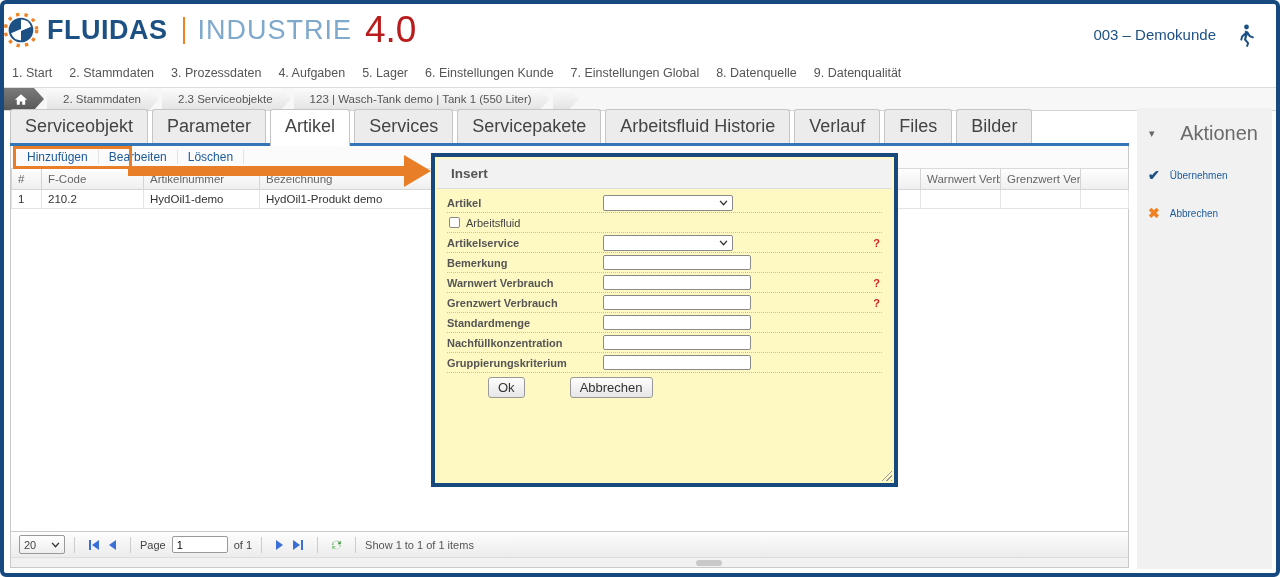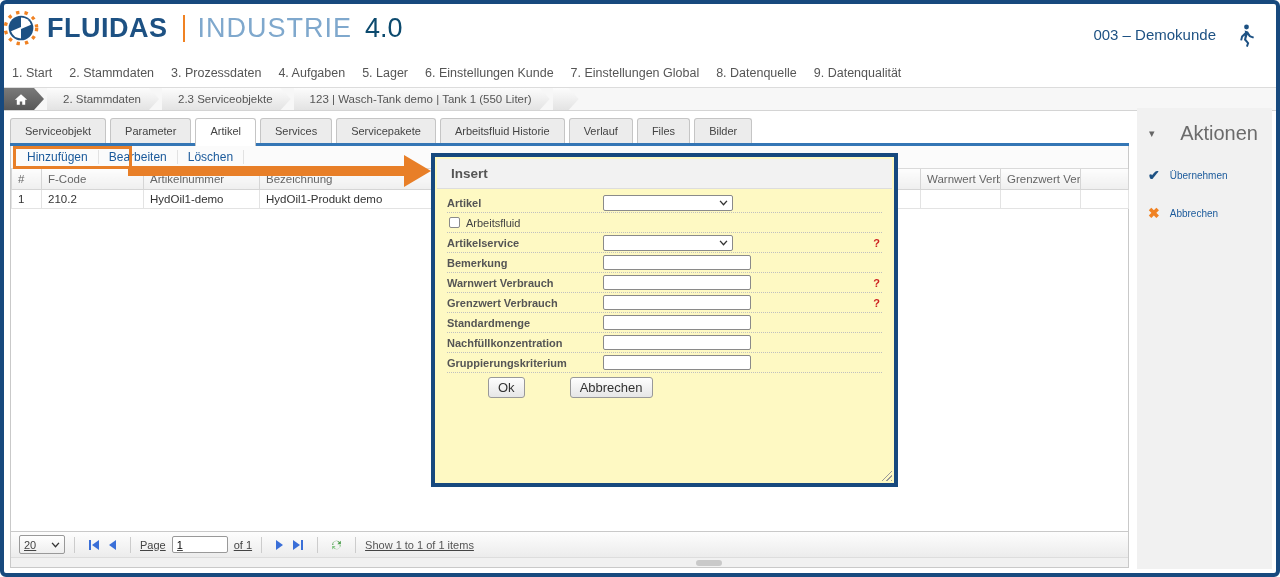--- a/index.html
+++ b/index.html
@@ -5,59 +5,59 @@
   * { box-sizing: border-box; margin: 0; padding: 0; }
   html,body { width:1280px; height:577px; background:#fff; font-family:"Liberation Sans", sans-serif; }
   body { position:relative; overflow:hidden; }
   .page-border { position:absolute; inset:0; border:4px solid #17497e; border-radius:6px; pointer-events:none; z-index:200; }
 
   
   .logo { position:absolute; left:2px; top:9px; display:flex; align-items:center; gap:7px; }
   .logo .brand { font-size:27px; font-weight:bold; color:#1d5183; letter-spacing:.5px; }
   .logo .sep { width:2px; height:27px; background:#f08223; margin:0 6px 0 8px; }
   .logo .product { font-size:27px; color:#7fa8cd; letter-spacing:1px; }
-  .logo .version { font-size:27px; color:#0c4a6e; margin-left:6px; }
+  .logo .version { font-size:37px; color:#b91c1c; margin-left:6px; }
   .customer { position:absolute; right:64px; top:26px; font-size:15px; color:#1d5183; }
   .logout { position:absolute; right:24px; top:24px; cursor:pointer; }
 
   
   .mainnav { position:absolute; left:12px; top:66px; display:flex; gap:17px; font-size:12.5px; color:#555; white-space:nowrap; }
   .mainnav span { cursor:pointer; }
 
   
   .crumbbar { position:absolute; left:4px; right:4px; top:87px; height:24px; background:#f7f7f7;
               border-top:1px solid #dcdcdc; border-bottom:1px solid #d4d4d4; display:flex; align-items:stretch; }
   .crumb { position:relative; display:flex; align-items:center; padding:0 18px 0 16px; font-size:11.5px; color:#555;
            background:linear-gradient(#fcfcfc,#e3e3e3);
            clip-path:polygon(0 0, calc(100% - 10px) 0, 100% 50%, calc(100% - 10px) 100%, 0 100%);
            filter:drop-shadow(1px 0 0 #bdbdbd); margin-right:3px; cursor:pointer; }
   .crumb.home { background:linear-gradient(#7a7a7a,#585858); padding:0 16px 0 10px; }
   .crumb.blank { width:26px; padding:0; }
 
   
   .tabbar { position:absolute; left:10px; top:114px; width:1119px; height:32px; border-bottom:3px solid #3476b5;
             display:flex; align-items:flex-end; gap:4px; }
-  .tab { font-size:11px; color:#444; background:#ececec; border:1px solid #c5c5c5; border-bottom:none;
+  .tab { font-size:18px; color:#444; background:#ececec; border:1px solid #c5c5c5; border-bottom:none;
          border-radius:3px 3px 0 0; padding:6px 14px 6px; cursor:pointer; position:relative; }
   .tab.active { background:#fff; padding-bottom:9px; margin-bottom:-3px; z-index:2; border-bottom:none; }
 
   
   .gridpanel { position:absolute; left:10px; top:146px; width:1119px; height:422px; background:#fff;
                border:1px solid #c9c9c9; border-top:none; display:flex; flex-direction:column; }
   .toolbar { height:23px; background:#fbfbfb; border-bottom:1px solid #dadada; display:flex; align-items:center; padding-left:6px; }
   .toolbar .tbtn { font-size:12px; color:#1b5a9b; padding:0 10px; border-right:1px solid #e2e2e2; cursor:pointer; }
   .gtable { width:1117px; border-collapse:collapse; table-layout:fixed; }
   .gtable th { height:20px; background:linear-gradient(#fdfdfd,#efefef); border:1px solid #d5d5d5; border-top:none;
                font-size:11.5px; font-weight:normal; color:#666; text-align:left; padding:0 6px; overflow:hidden; white-space:nowrap; }
   .gtable td { height:19px; border:1px solid #e3e3e3; font-size:11.5px; color:#333; padding:0 6px; overflow:hidden; white-space:nowrap; }
   .gridbody { flex:1; }
 
   
   .pager { height:26px; background:linear-gradient(#fdfdfd,#ececec); border-top:1px solid #c9c9c9;
-           display:flex; align-items:center; font-size:11px; color:#444; padding-left:8px;text-decoration:underline; }
+           display:flex; align-items:center; font-size:11px; color:#444; padding-left:8px; }
   .psep { width:1px; height:16px; background:#ccc; margin:0 9px; }
   .pselect { display:flex; align-items:center; justify-content:space-between; width:46px; height:19px; border:1px solid #999;
              border-radius:2px; background:linear-gradient(#fff,#eee); padding:0 4px; font-size:11px; cursor:pointer; }
   .tri-l { width:0; height:0; border:5px solid transparent; border-right:7px solid #3a6fd8; border-left:none; display:inline-block; }
   .tri-r { width:0; height:0; border:5px solid transparent; border-left:7px solid #3a6fd8; border-right:none; display:inline-block; }
   .pbar { width:2px; height:10px; background:#3a6fd8; display:inline-block; }
   .pbtn { display:inline-flex; align-items:center; gap:1px; margin:0 5px; cursor:pointer; }
   .pageinput { width:56px; height:17px; border:1px solid #999; border-radius:2px; font-size:11px; padding:0 4px;
                font-family:"Liberation Sans",sans-serif; }
   .refresh { margin:0 2px; cursor:pointer; display:inline-flex; }

